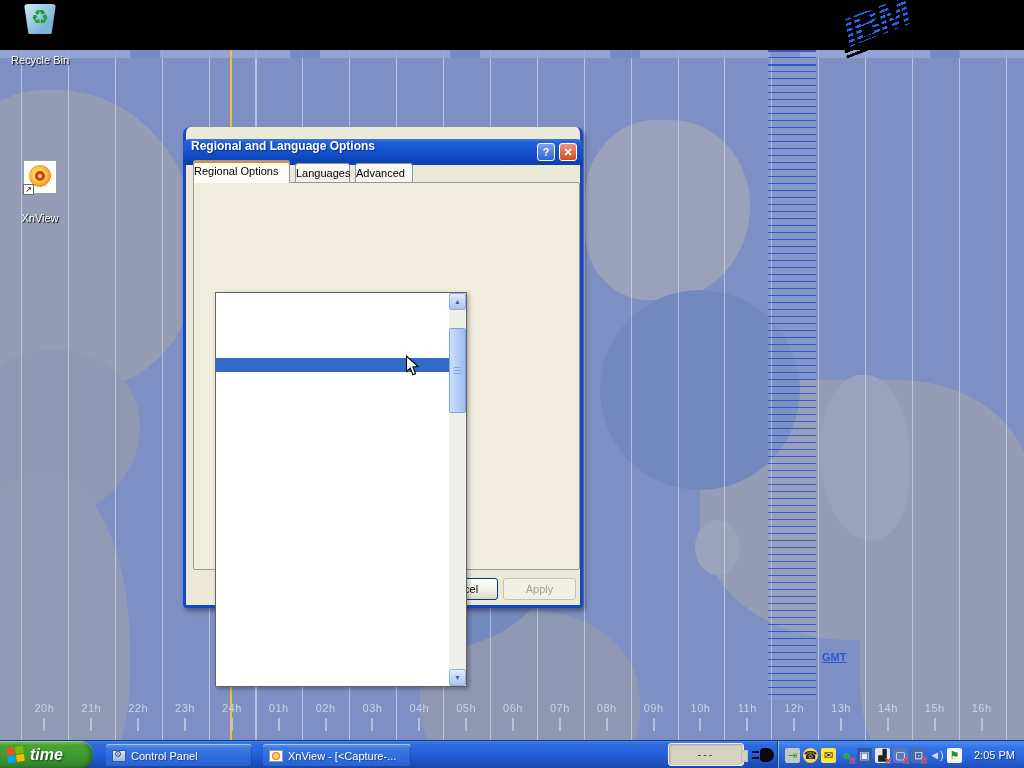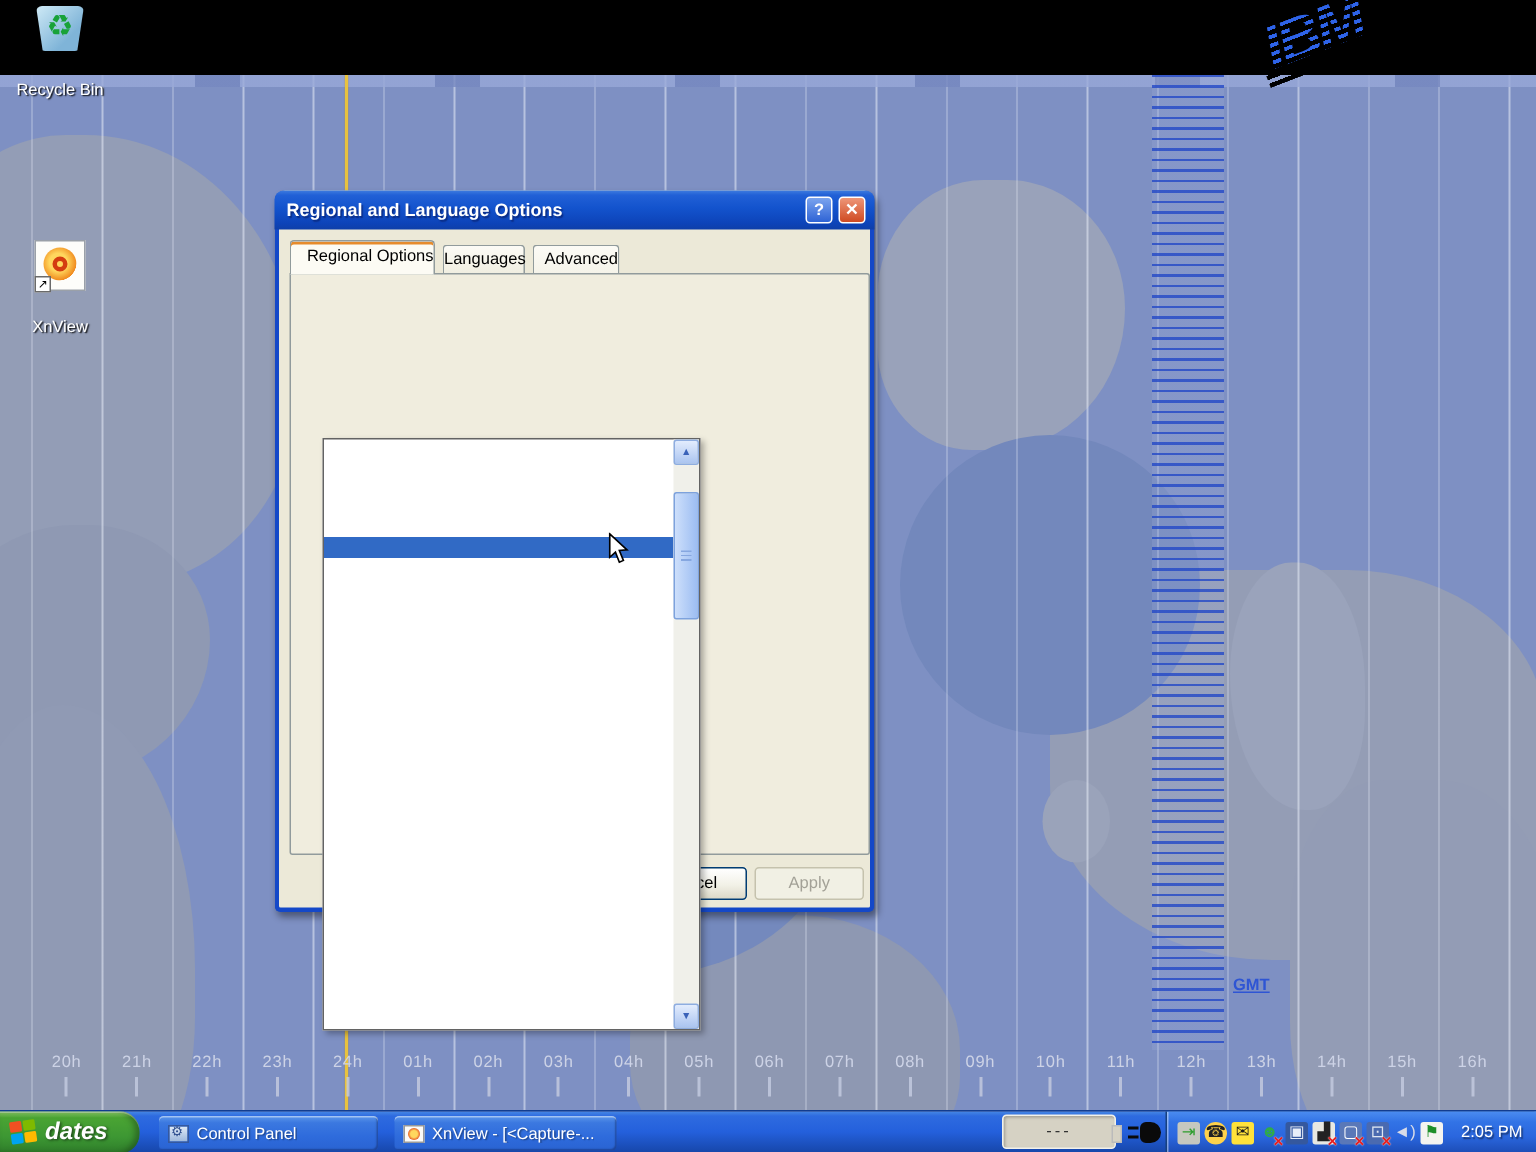--- a/index.html
+++ b/index.html
@@ -46,31 +46,31 @@
   .xn-sun { position:absolute; left:9px; top:5px; width:22px; height:22px; border-radius:50%;
      background:radial-gradient(circle at 45% 45%, #ffd75e 0 35%, #f08a1d 70%, rgba(240,138,29,0) 72%); }
   .xn-ring { position:absolute; left:15px; top:11px; width:10px; height:10px; border:3px solid #d43c10; border-radius:50%; }
   .xn-badge { position:absolute; left:3px; top:24px; width:11px; height:11px; background:#fff; border:1px solid #6a6a6a;
      font-size:8px; line-height:10px; color:#000; }
 
   
   .dialog { position:absolute; left:183px; top:127px; width:400px; height:481px; z-index:10;
      background:#ece9d8; border:3px solid #1448c8; border-top:none; border-radius:7px 7px 4px 4px;
      box-shadow:2px 3px 5px rgba(0,0,0,.4); }
-  .titlebar { position:absolute; left:-3px; top:0; width:400px; height:26px; border-radius:6px 6px 0 0;
+  .titlebar { position:absolute; left:-3px; top:12px; width:400px; height:26px; border-radius:6px 6px 0 0;
      background:linear-gradient(180deg,#3d7bdf 0%,#2160d6 12%,#1353cd 45%,#0d43b8 85%,#0f3fa8 100%);
-     display:flex; align-items:center; padding-left:8px; }
+     display:flex; padding-left:8px; }
   .title-text { color:#fff; font-weight:bold; font-size:12px; text-shadow:1px 1px 1px #0a2a80; }
   .tb-btn { position:absolute; top:4px; width:18px; height:18px; border:1px solid #fff; border-radius:3px;
      color:#fff; font-size:11px; font-weight:bold; text-align:center; line-height:16px; }
   .btn-help { right:28px; background:linear-gradient(180deg,#7ba4ee,#2e63d5); }
   .btn-close { right:6px; background:linear-gradient(180deg,#ee9678,#cf4a22); }
 
   .tab { position:absolute; background:linear-gradient(180deg,#fcfbf6,#f0eee0); border:1px solid #919b9c; border-bottom:none;
-     border-radius:3px 3px 0 0; font-size:11px; text-align:right; color:#000; }
+     border-radius:3px 3px 0 0; font-size:11px; text-align:left; color:#000; }
   .tab.active { left:7px; top:33px; width:97px; height:23px; line-height:21px; background:#fcfbf4; z-index:2;
      box-shadow:inset 0 2px 0 #e68b2c; }
   .tab.t2 { left:109px; top:36px; width:55px; height:20px; line-height:18px; }
   .tab.t3 { left:169px; top:36px; width:58px; height:32px; line-height:18px; }
   .tab-page { position:absolute; left:7px; top:55px; width:387px; height:388px; background:#f0edde;
      border:1px solid #919b9c; border-radius:0 2px 2px 2px; z-index:1; }
 
   .groupbox { position:absolute; border:1px solid #cfcdba; border-radius:4px; }
   .group-label { position:absolute; top:-7px; left:14px; background:#f0edde; padding:0 3px; font-size:11px; color:#1a44bd; }
   .g-standards { left:14px; top:61px; width:376px; height:273px; }
@@ -374,21 +374,21 @@
   </div>
 
   <div class="taskbar">
     <div class="start-btn">
       <span class="win-flag">
         <span class="wf-r"></span>
           <span class="wf-g"></span>
           <span class="wf-b"></span>
           <span class="wf-y"></span>
       </span>
-      <span class="start-text">dates</span>
+      <span class="start-text">time</span>
     </div>
     <div class="tasks">
 
         <div class="task-btn">
           <span class="task-icon control-panel-icon"></span>
           <span class="task-label">Control Panel</span>
         </div>
         <div class="task-btn">
           <span class="task-icon xnview-icon"></span>
           <span class="task-label">XnView - [&lt;Capture-...</span>

